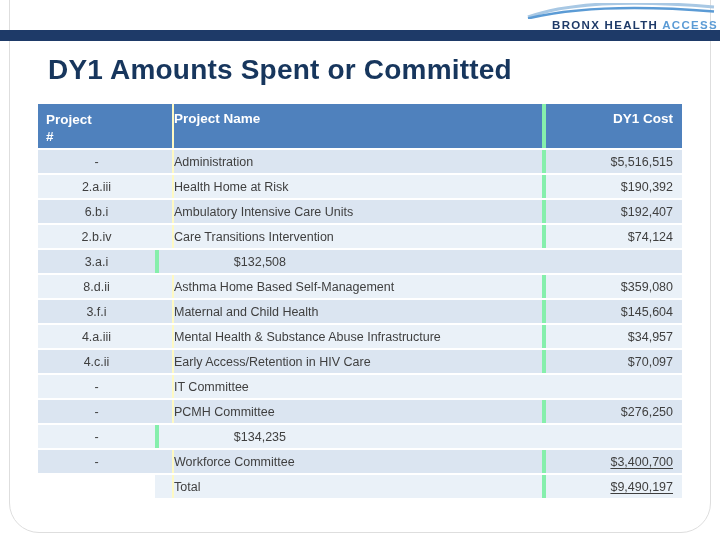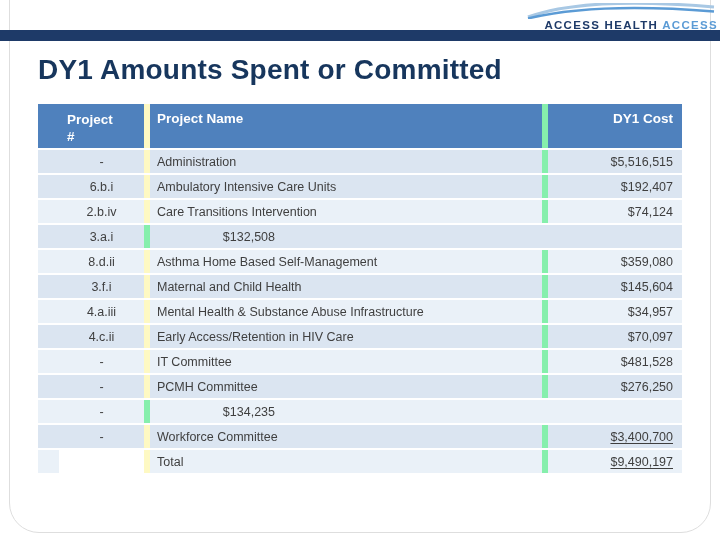--- a/index.html
+++ b/index.html
@@ -40,42 +40,42 @@
     font-weight: bold;
     letter-spacing: 1.3px;
     color: var(--bar, #1e3a68);
     white-space: nowrap;
     line-height: 13px;
   }
   .logo-accent { color: var(--accent, #5b9bd5); }
 
   .title {
     position: absolute;
-    left: 38px; top: 54px;
+    left: 48px; top: 54px;
     margin: 0;
     font-size: 28px;
     font-weight: bold;
     color: var(--title, #17365d);
     letter-spacing: 0.2px;
   }
 
   .table {
     position: absolute;
     left: 38px; top: 104px;
     width: 644px;
     font-size: 12.5px;
     color: #3f3f3f;
   }
 
   .t-row { display: flex; border-bottom: 2px solid #ffffff; }
 
   .cell { box-sizing: border-box; display: flex; align-items: center; }
-  .cell-num  { width: 85px; justify-content: center; margin-left: 21px; }
-  .cell-name { flex: 1; padding-left: 7px; border-left: 6px solid #fef9c3; }
-  .cell-cost { width: 140px; justify-content: flex-end; padding-right: 9px; border-left: 6px solid #86efac; }
+  .cell-num  { width: 117px; justify-content: center; }
+  .cell-name { flex: 1; border-left: 2px solid #fef9c3; margin-left: 17px; }
+  .cell-cost { width: 140px; justify-content: flex-end; padding-right: 9px; border-left: 4px solid #86efac; }
 
   .header-row {
     background: var(--header-bg, #4f81bd);
     color: #ffffff;
     font-weight: bold;
     font-size: 13.5px;
     height: 44px;
   }
   .header-row .cell { align-items: flex-start; padding-top: 7px; }
   .header-row .cell-num {
@@ -98,21 +98,21 @@
 <body>
 
 <div class="frame"></div>
 
 <div class="logo">
   <svg width="190" height="16" viewBox="0 0 190 16">
     <path d="M2 14 Q60 -7 188 4" fill="none" stroke="#a8c8e4" stroke-width="3"></path>
     <path d="M2 15.5 Q70 -1 188 8.5" fill="none" stroke="#5b9bd5" stroke-width="2.4"></path>
   </svg>
   <div class="logo-text">
-    <span>ACCESS HEALTH</span>
+    <span>BRONX HEALTH</span>
     <span class="logo-accent">ACCESS</span>
   </div>
 </div>
 
 <div class="top-bar"></div>
 
 <h1 class="title">DY1 Amounts Spent or Committed</h1>
 
 <div class="table">
   <div class="t-row header-row">
@@ -123,20 +123,27 @@
   </div>
 
   <div>
       <div class="t-row data-row band-a">
     <div class="cell cell-num">-</div>
     <div class="cell cell-name">Administration</div>
     <div class="cell cell-cost">
       <span>$5,516,515</span>
     </div>
   </div>
+      <div class="t-row data-row band-b">
+    <div class="cell cell-num">2.a.iii</div>
+    <div class="cell cell-name">Health Home at Risk</div>
+    <div class="cell cell-cost">
+      <span>$190,392</span>
+    </div>
+  </div>
       <div class="t-row data-row band-a">
     <div class="cell cell-num">6.b.i</div>
     <div class="cell cell-name">Ambulatory Intensive Care Units</div>
     <div class="cell cell-cost">
       <span>$192,407</span>
     </div>
   </div>
       <div class="t-row data-row band-b">
     <div class="cell cell-num">2.b.iv</div>
     <div class="cell cell-name">Care Transitions Intervention</div>
@@ -174,23 +181,20 @@
       <div class="t-row data-row band-a">
     <div class="cell cell-num">4.c.ii</div>
     <div class="cell cell-name">Early Access/Retention in HIV Care</div>
     <div class="cell cell-cost">
       <span>$70,097</span>
     </div>
   </div>
       <div class="t-row data-row band-b">
     <div class="cell cell-num">-</div>
     <div class="cell cell-name">IT Committee</div>
-    <div class="cell cell-cost">
-      <span>$481,528</span>
-    </div>
   </div>
       <div class="t-row data-row band-a">
     <div class="cell cell-num">-</div>
     <div class="cell cell-name">PCMH Committee</div>
     <div class="cell cell-cost">
       <span>$276,250</span>
     </div>
   </div>
       <div class="t-row data-row band-b">
     <div class="cell cell-num">-</div>

